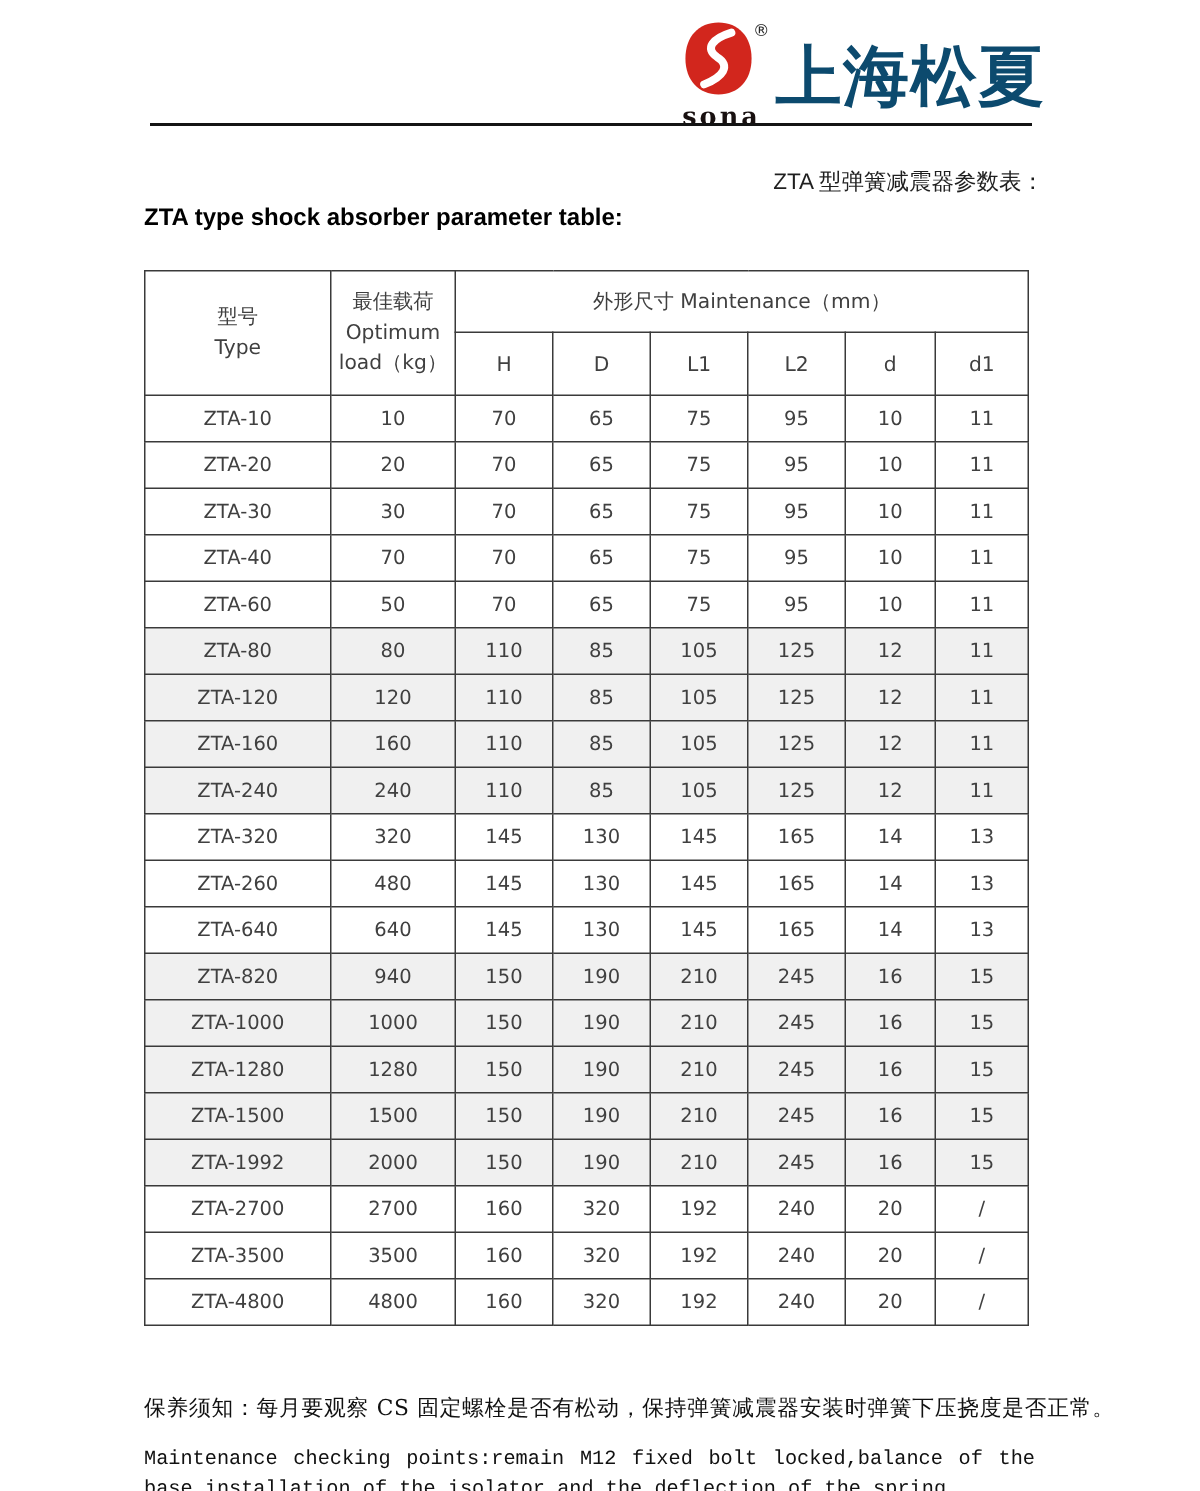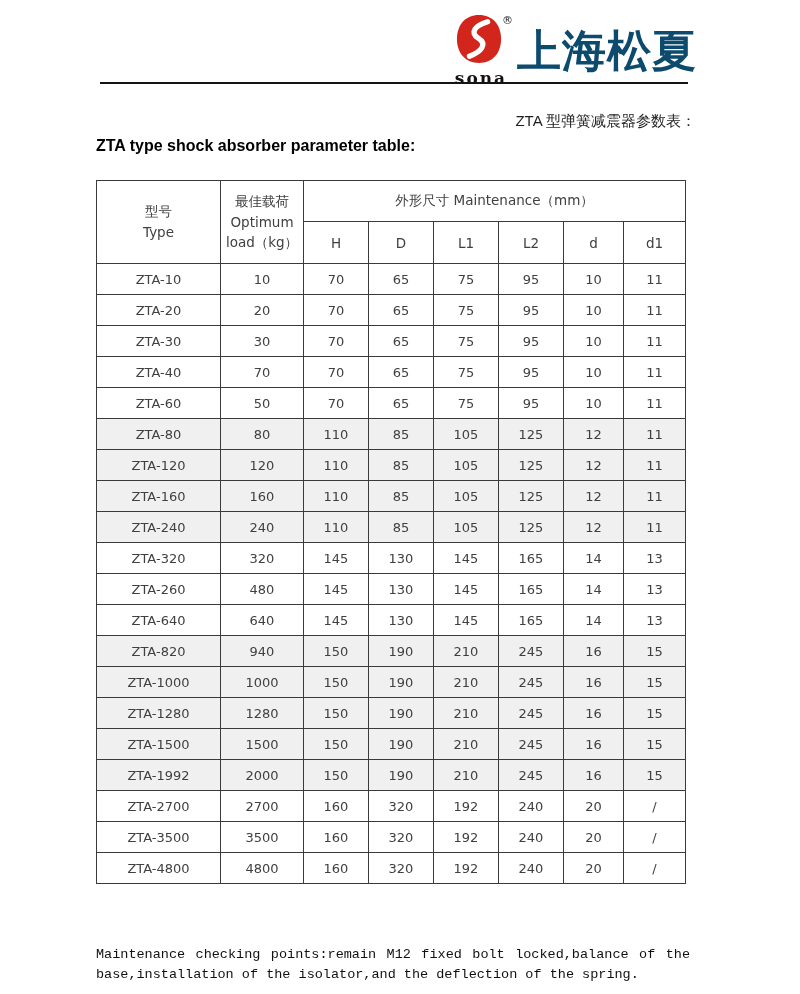--- a/index.html
+++ b/index.html
@@ -308,14 +308,15 @@
         <td>320</td>
         <td>192</td>
         <td>240</td>
         <td>20</td>
         <td>/</td>
       </tr>
     </tbody>
 </table>
 
 <div class="footer-block">
+  <div class="footer-zh">保养须知：每月要观察 CS 固定螺栓是否有松动，保持弹簧减震器安装时弹簧下压挠度是否正常。</div>
   <div class="footer-en">Maintenance checking points:remain M12 fixed bolt locked,balance of the base,installation of the isolator,and the deflection of the spring.</div>
 </div>
 
 </body></html>

